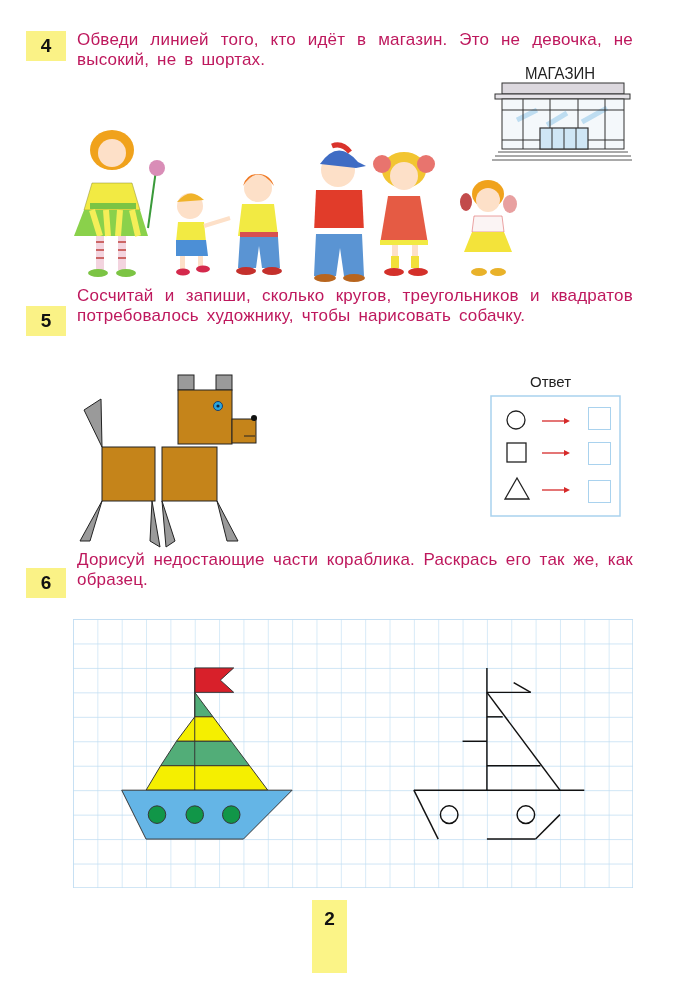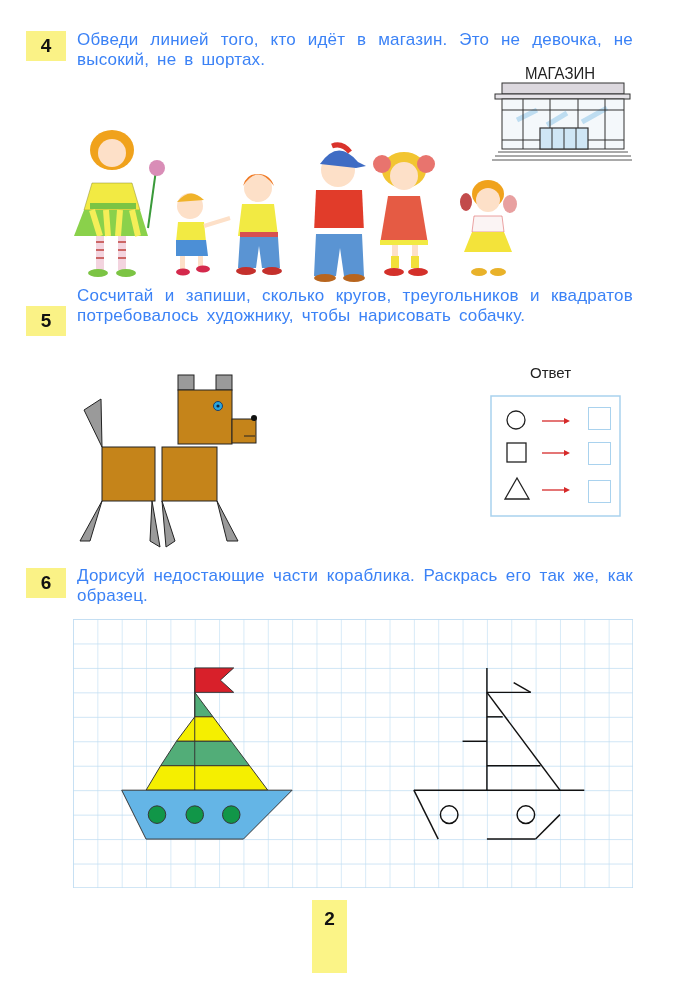--- a/index.html
+++ b/index.html
@@ -6,21 +6,21 @@
   html, body { width: 684px; height: 1000px; background: #ffffff; overflow: hidden; }
   body { position: relative; font-family: "Liberation Sans", sans-serif; color: #1a1a1a; }
   .badge {
     position: absolute; width: 40px; height: 30px; background: #faf286;
     font-family: "Liberation Sans", sans-serif; font-weight: bold; font-size: 19px;
     display: flex; align-items: center; justify-content: center; color: #111;
   }
   .task-text {
     position: absolute; left: 77px; width: 556px; font-size: 17px; line-height: 20px;
     text-align: justify; text-align-last: left; word-spacing: 3px; letter-spacing: 0.2px;
-    color: #3b82f6;
+    color: #be185d;
   }
   .abs { position: absolute; }
   .shop-label { position: absolute; font-size: 15px; letter-spacing: 0px; color: #222; transform: scaleY(1.15); }
   .answer-title { position: absolute; font-size: 15px; color: #222; }
   .answer-box { position: absolute; border: 1.5px solid #a9d2ee; background: #fff; }
   .page-num {
     position: absolute; left: 312px; top: 900px; width: 35px; height: 73px; background: #fbf487;
     font-weight: bold; font-size: 19px; text-align: center; padding-top: 8px; color: #111;
   }
 </style>
@@ -157,21 +157,21 @@
     <polygon points="82,136 80,176 90,182" fill="#9a9a9a"></polygon>
     <polygon points="92,136 96,182 105,176" fill="#9a9a9a"></polygon>
     <polygon points="147,136 157,176 168,176" fill="#9a9a9a"></polygon>
   </g>
   <circle cx="148" cy="41" r="4.5" fill="#29a6df" stroke="#1a3f6a" stroke-width="1"></circle>
   <circle cx="148" cy="41" r="1.6" fill="#0f2a48"></circle>
   <circle cx="184" cy="53" r="3" fill="#111"></circle>
   <line x1="174" y1="71" x2="185" y2="71" stroke="#222" stroke-width="1"></line>
 </svg>
 
-<div class="answer-title" style="left:530px; top:364px;">Ответ</div>
+<div class="answer-title" style="left:530px; top:373px;">Ответ</div>
 <svg class="abs" style="left:490px; top:395px;" width="132" height="122" viewBox="0 0 132 122">
   <rect x="1" y="1" width="129" height="120" fill="#fff" stroke="#a9d2ee" stroke-width="1.5"></rect>
 
   <g>
     <circle cx="26" cy="25" r="9" fill="none" stroke="#222" stroke-width="1.3"></circle>
   </g>
   <g>
     <line x1="52" y1="26" x2="74" y2="26" stroke="#d62a2a" stroke-width="1.3"></line>
     <polygon points="74,23 80,26 74,29" fill="#d62a2a"></polygon>
   </g>
@@ -192,21 +192,21 @@
     <polygon points="74,92 80,95 74,98" fill="#d62a2a"></polygon>
   </g>
 </svg>
 <div class="answer-box" style="left:588px; top:407px; width:23px; height:23px;"></div>
 <div class="answer-box" style="left:588px; top:442px; width:23px; height:23px;"></div>
 <div class="answer-box" style="left:588px; top:480px; width:23px; height:23px;"></div>
 
 <div class="badge" style="left:26px; top:568px;">
   <span>6</span>
 </div>
-<p class="task-text" style="top:566px;">Дорисуй недостающие части кораблика. Раскрась его так же, как образец.</p>
+<p class="task-text" style="top:550px;">Дорисуй недостающие части кораблика. Раскрась его так же, как образец.</p>
 
 <svg class="abs" style="left:73px; top:619px;" width="560" height="269" viewBox="0 0 23 11" preserveAspectRatio="none">
   <defs>
     <pattern id="cell" width="1" height="1" patternUnits="userSpaceOnUse">
       <path d="M1 0 L0 0 L0 1" fill="none" stroke="#c0ddf2" stroke-width="0.05"></path>
     </pattern>
   </defs>
   <rect x="0" y="0" width="23" height="11" fill="url(#cell)"></rect>
   <rect x="0" y="0" width="23" height="11" fill="none" stroke="#c0ddf2" stroke-width="0.06"></rect>
 

